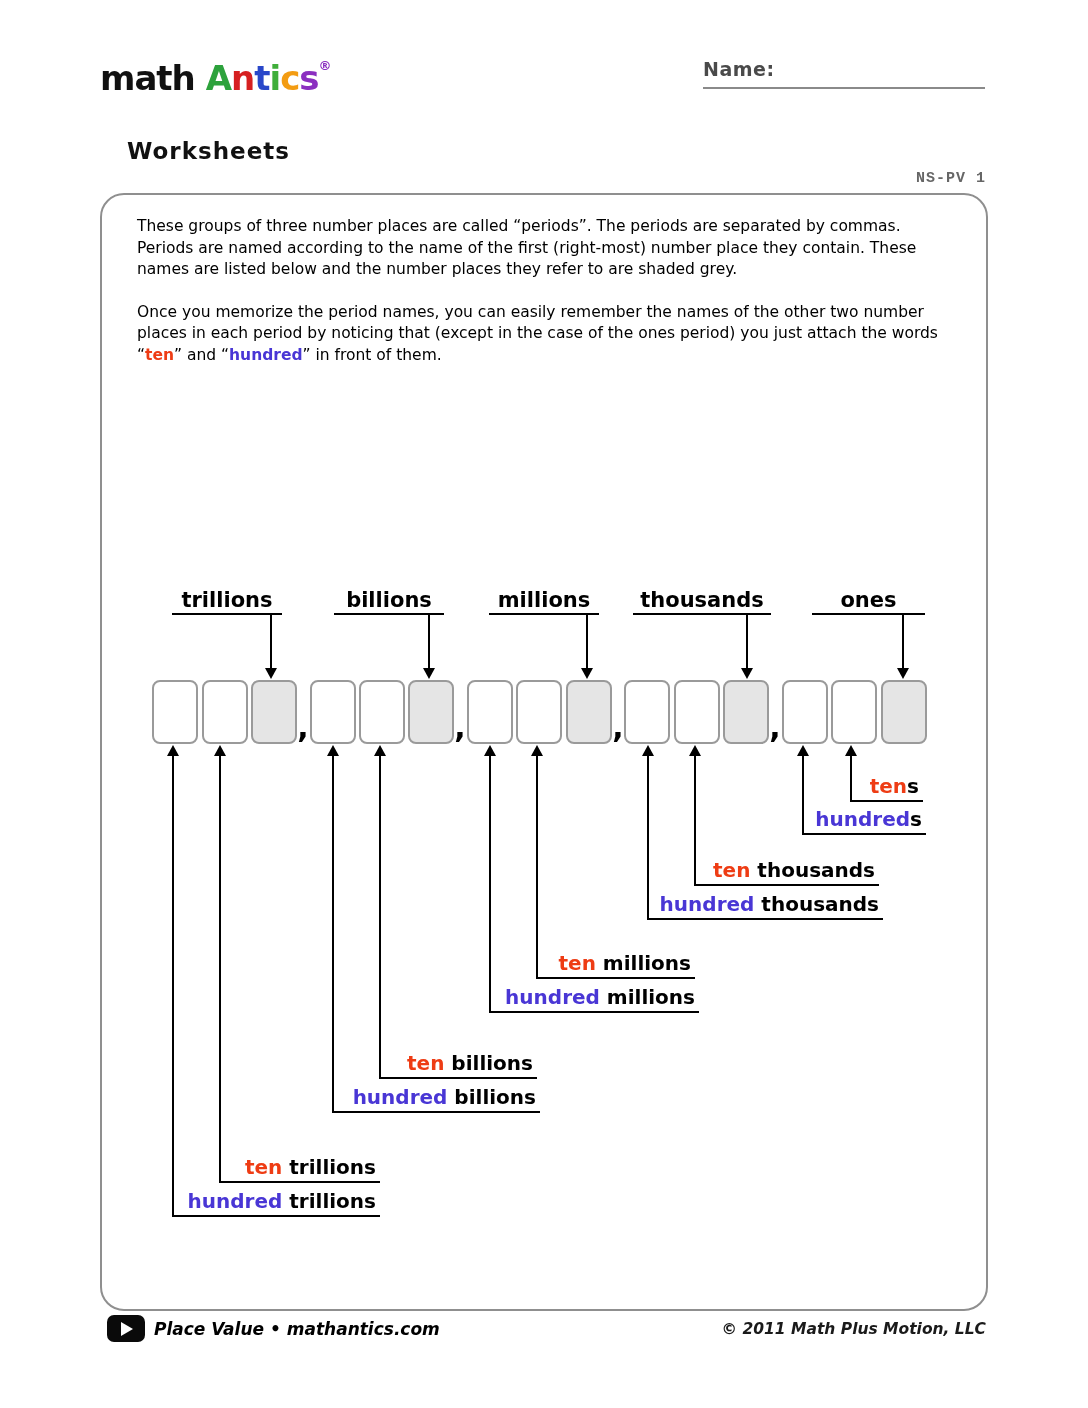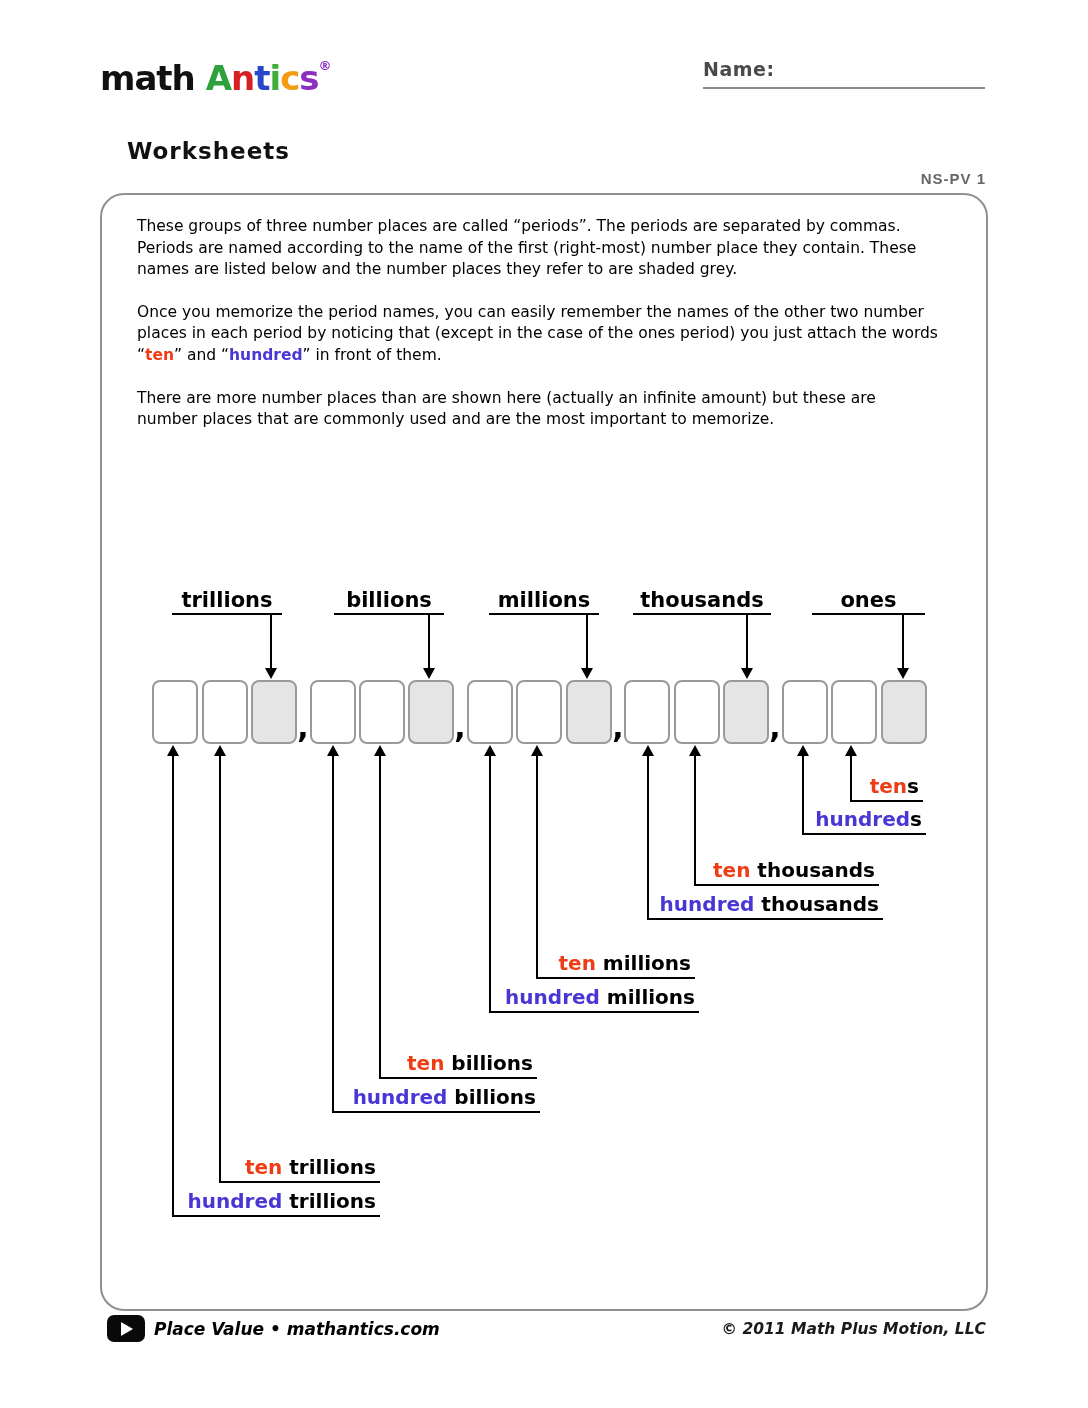--- a/index.html
+++ b/index.html
@@ -13,21 +13,21 @@
   .logo-sub{position:absolute;left:127px;top:103px;font-weight:bold;font-size:23px;letter-spacing:1px;color:#111;margin-top:35px;}
 
   
   .field{position:absolute;left:703px;width:282px;border-bottom:2px solid #8a8a8a;padding-bottom:7px;}
   .field .flabel{font-weight:bold;font-size:19px;color:#4a4a4a;letter-spacing:0.5px;}
   .f-name{top:58px;}
   .f-date{top:101px;}
 
   
   .title{position:absolute;left:103px;top:155px;font-weight:bold;font-size:26px;letter-spacing:-0.5px;color:#000;}
-  .doccode{position:absolute;right:102px;top:170px;font-family:Liberation Sans, sans-serif;
+  .doccode{position:absolute;right:102px;top:170px;font-family:Liberation Mono, monospace;
            font-weight:bold;font-size:15px;color:#666;letter-spacing:1px;}
 
   
   .content-box{position:absolute;left:100px;top:193px;width:888px;height:1118px;
                border:2px solid #8f8f8f;border-radius:24px;box-sizing:border-box;background:#fff;}
 
   
   .intro{position:absolute;left:137px;top:216px;width:802px;font-size:15.5px;line-height:21.6px;color:#000;}
   .intro p{margin:0 0 21px 0;}
   .w-ten{color:var(--ten,#ee3c14);font-weight:bold;}
@@ -79,21 +79,20 @@
     <span class="flabel">Name:</span>
   </div>
 
   <div class="doccode">NS-PV 1</div>
 
   <div class="content-box"></div>
 
   <div class="intro">
     <p>These groups of three number places are called “periods”. The periods are separated by commas. Periods are named according to the name of the first (right-most) number place they contain. These names are listed below and the number places they refer to are shaded grey.</p>
     <p><span>Once you memorize the period names, you can easily remember the names of the other two number places in each period by noticing that (except in the case of the ones period) you just attach the words “</span><span class="w-ten">ten</span><span>” and “</span><span class="w-hundred">hundred</span><span>” in front of them.</span></p>
-    <p>There are more number places than are shown here (actually an infinite amount) but these are number places that are commonly used and are the most important to memorize.</p>
   </div>
 
   <div class="period" style="left:172px;width:110px">
       <span class="period-text">trillions</span>
     </div>
   <div class="period" style="left:334px;width:110px">
       <span class="period-text">billions</span>
     </div>
   <div class="period" style="left:489px;width:110px">
       <span class="period-text">millions</span>

